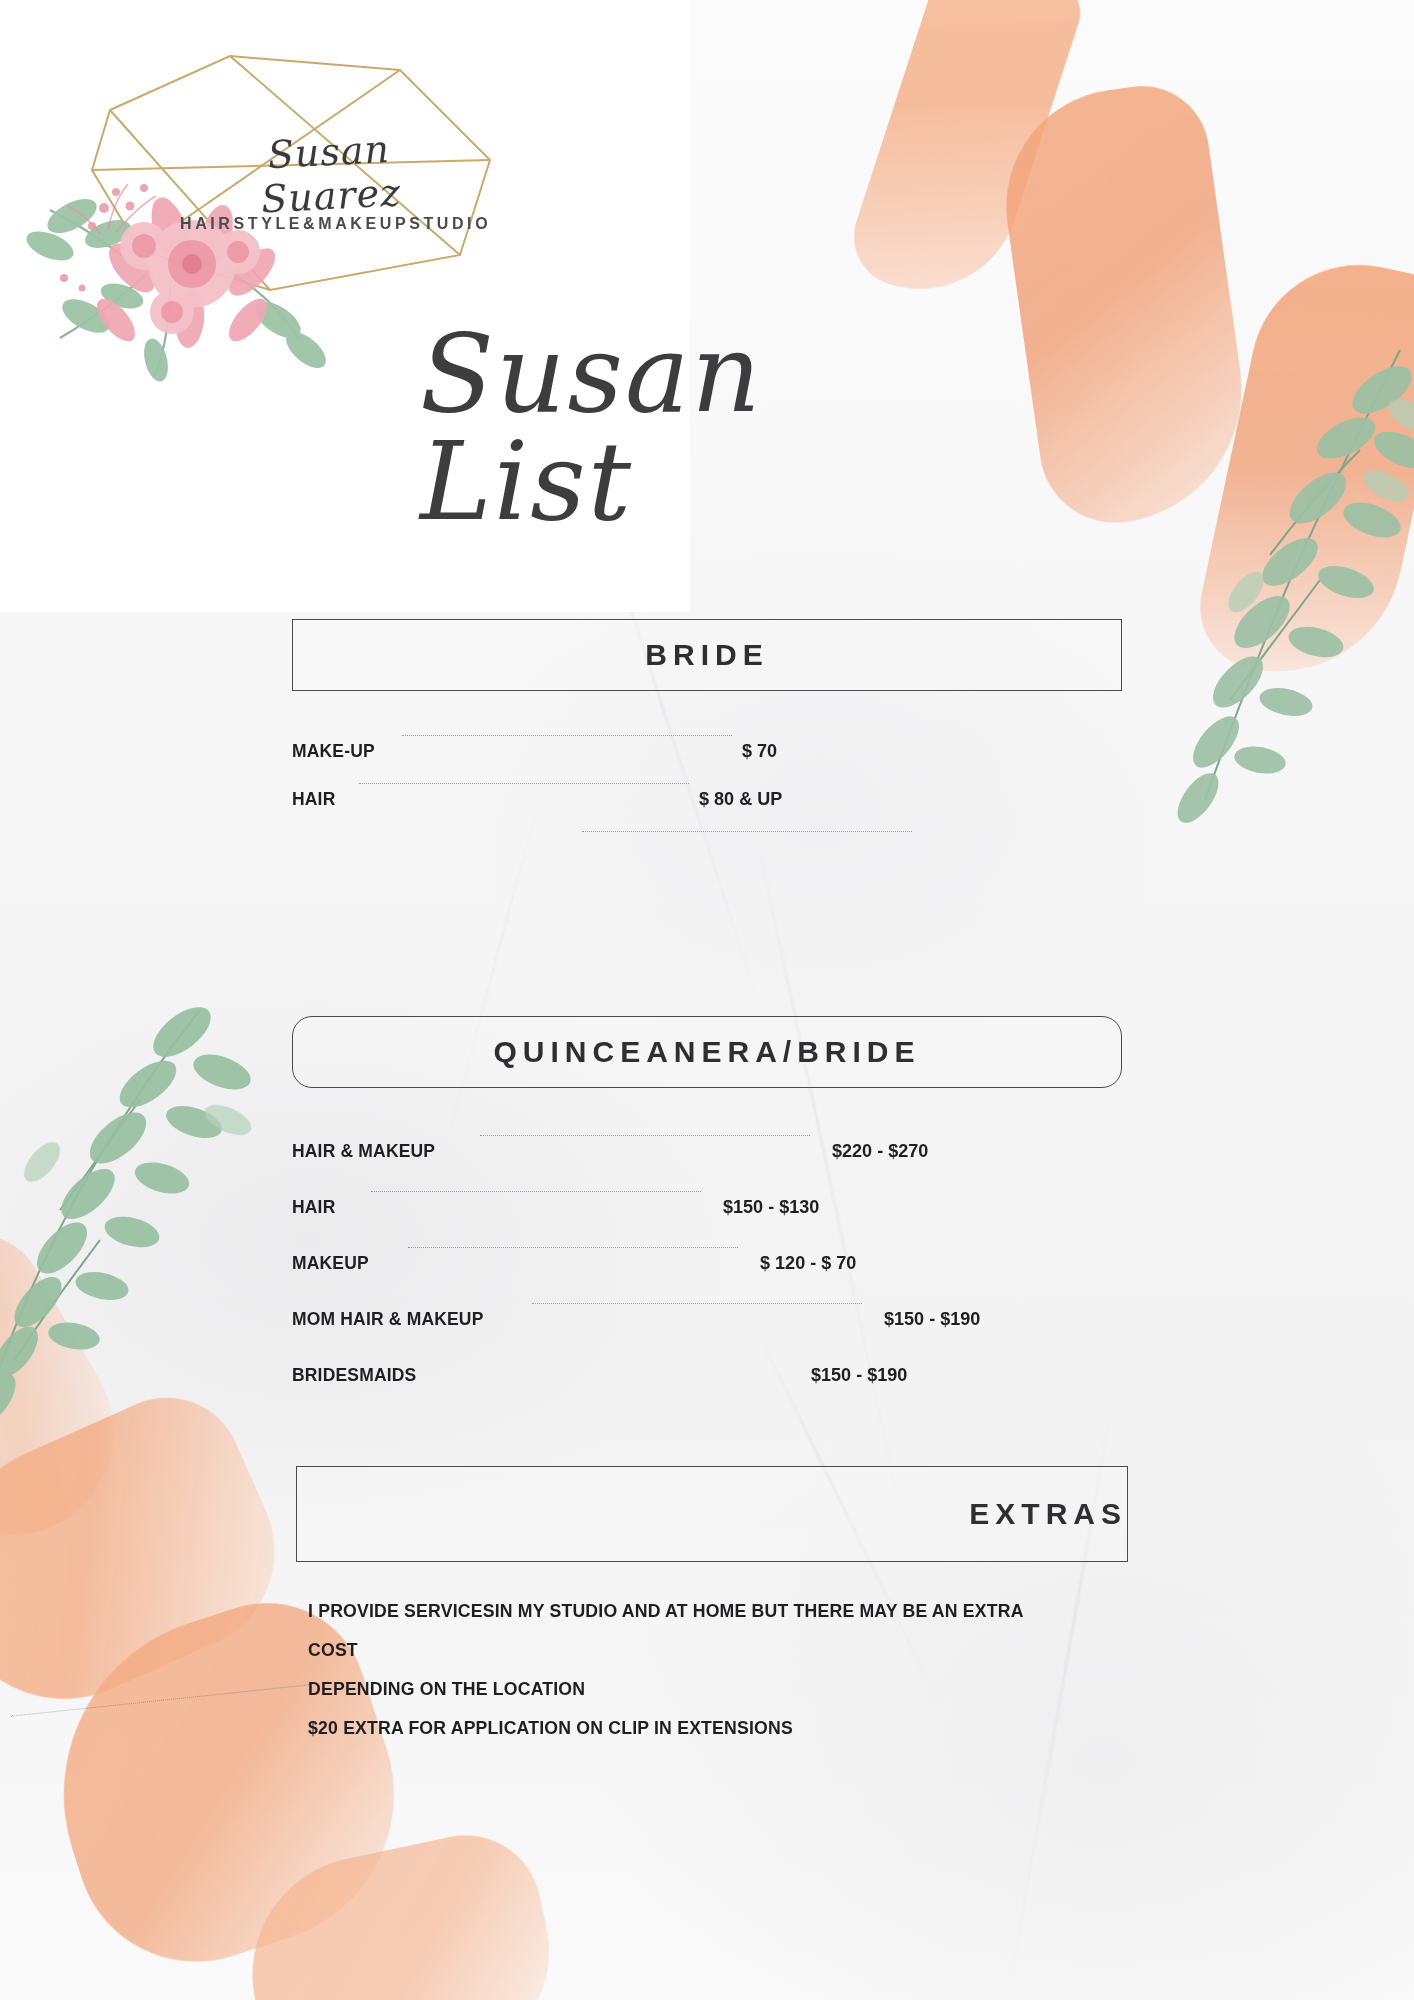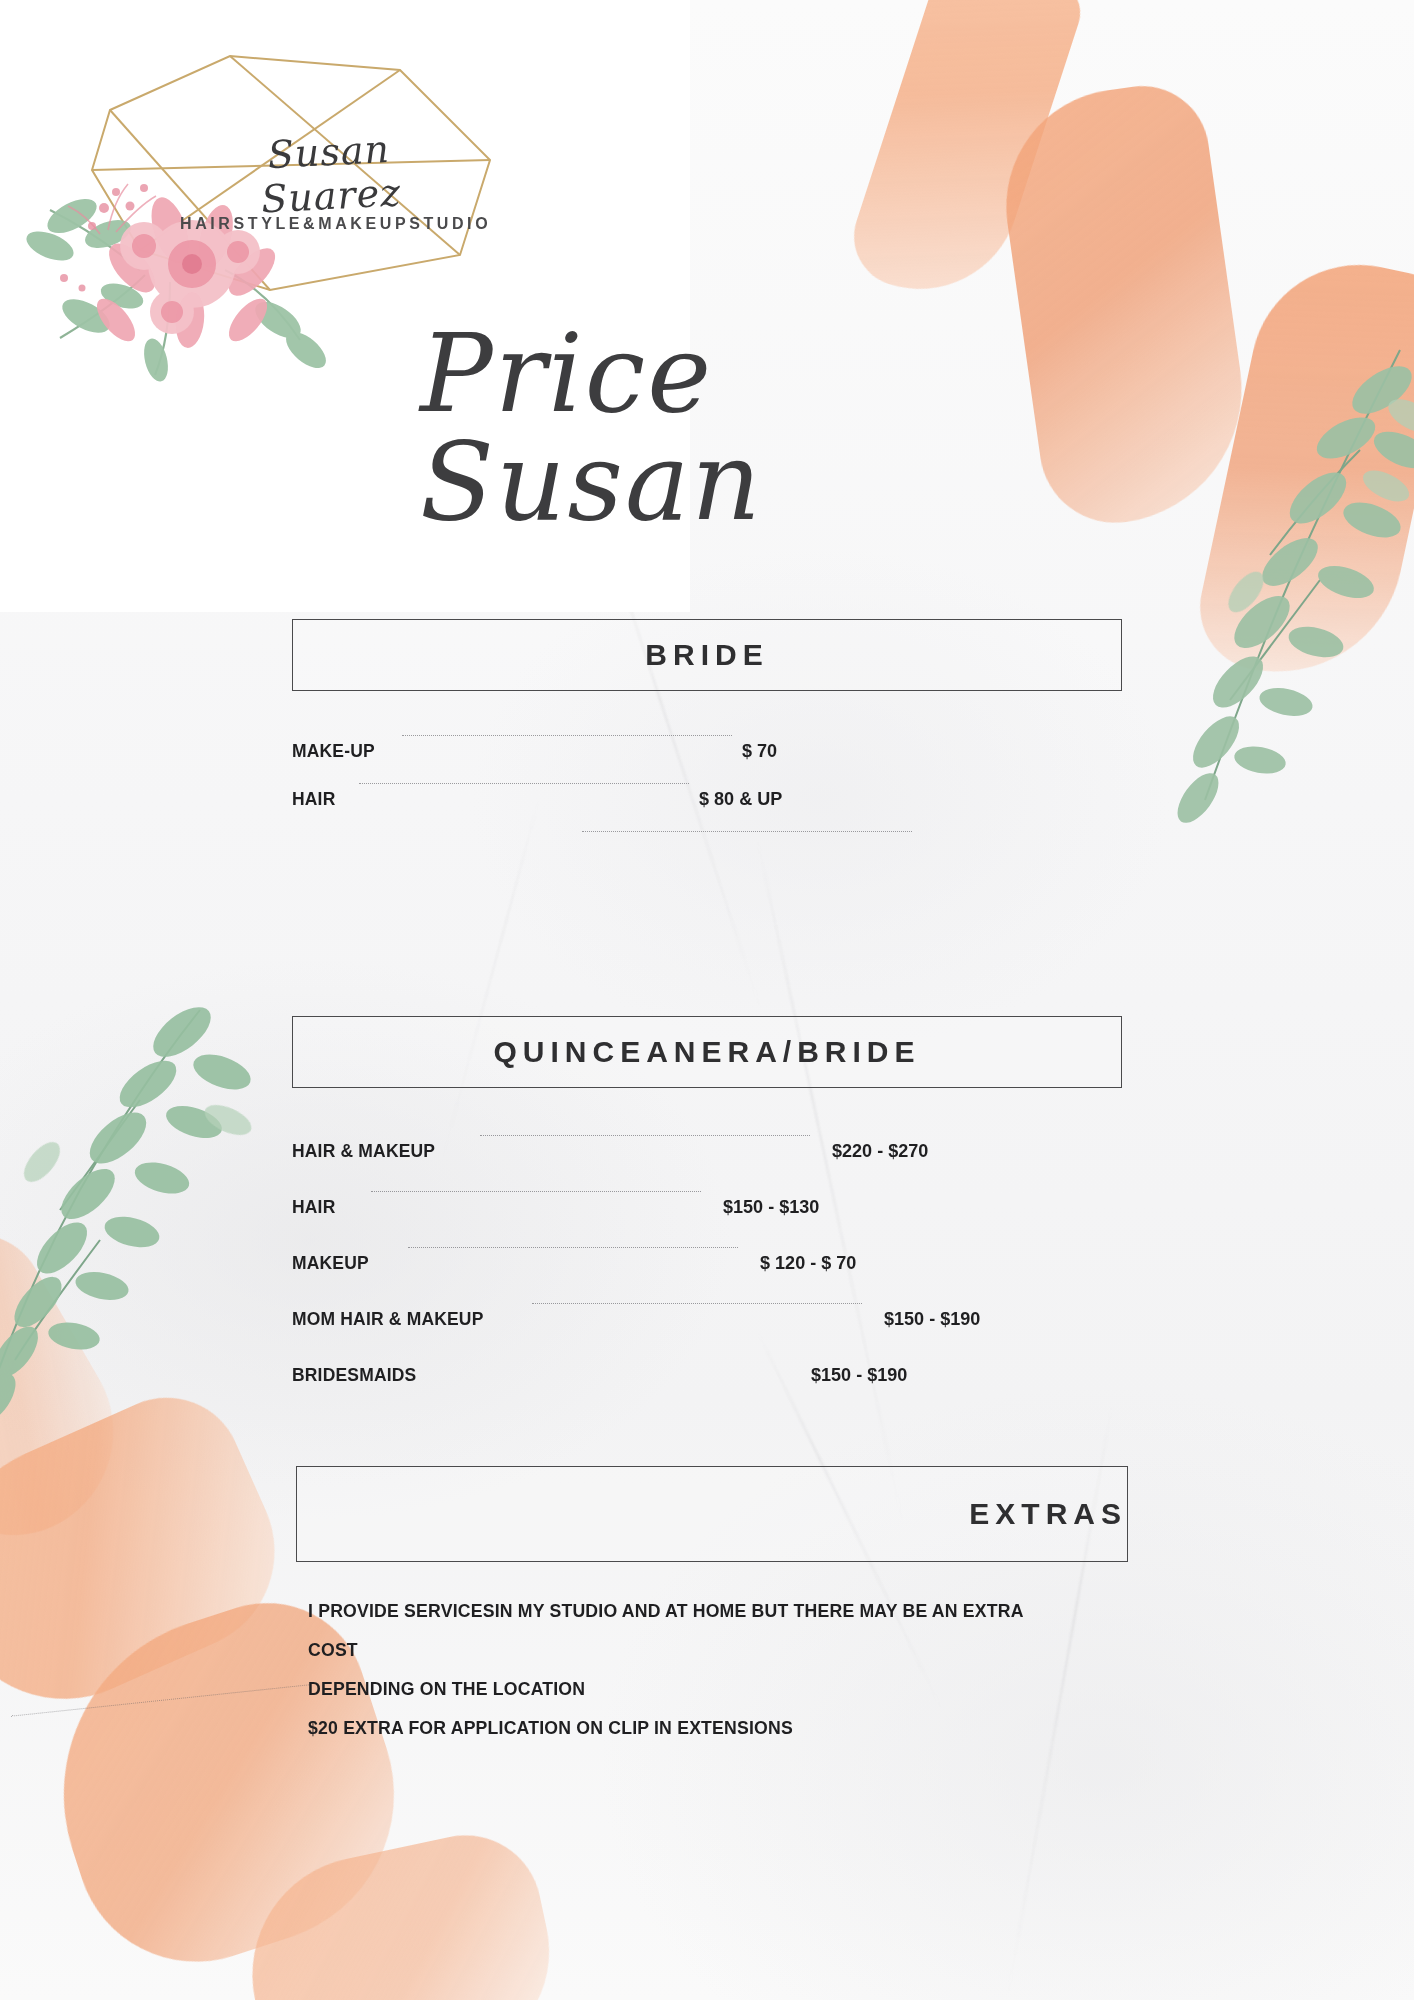--- a/index.html
+++ b/index.html
@@ -170,21 +170,21 @@
     background: rgba(255,255,255,0.18);
   }
   .section-box .section-title {
     font-size: 30px;
     font-weight: 700;
     letter-spacing: 6px;
     color: #2f2f31;
   }
 
   .box-social    { left: 292px; top: 619px;  width: 830px; height: 72px; }
-  .box-quince    { left: 292px; top: 1016px; width: 830px; height: 72px; }
+  .box-quince    { left: 292px; top: 1016px; width: 830px; height: 72px; border-radius: 20px; }
   .box-extras    { left: 296px; top: 1466px; width: 832px; height: 96px; justify-content: flex-end; }
 
   
   .rows { position: absolute; }
   .rows-social { left: 292px; top: 740px;  width: 830px; }
   .rows-quince { left: 292px; top: 1140px; width: 830px; }
 
   .price-row {
     display: flex;
     align-items: flex-start;
@@ -392,21 +392,21 @@
           <path d="M88 210 C92 190, 98 176, 108 164"></path>
           <path d="M96 212 C110 196, 122 184, 136 176"></path>
           <path d="M80 214 C70 200, 60 192, 48 186"></path>
         </g>
       </g>
     </svg>
     <div class="logo-name">Susan Suarez</div>
     <div class="logo-sub">HAIRSTYLE&amp;MAKEUPSTUDIO</div>
   </div>
 
-  <div class="title">Price Susan</div>
+  <div class="title">Susan List</div>
 
   <div class="section-box box-social">
     <div class="section-title">BRIDE</div>
   </div>
 
   <div class="rows rows-social">
     <div class="price-row">
       <div class="row-label">MAKE-UP</div>
       <div class="dots"></div>
       <div class="row-price">$  70</div>

